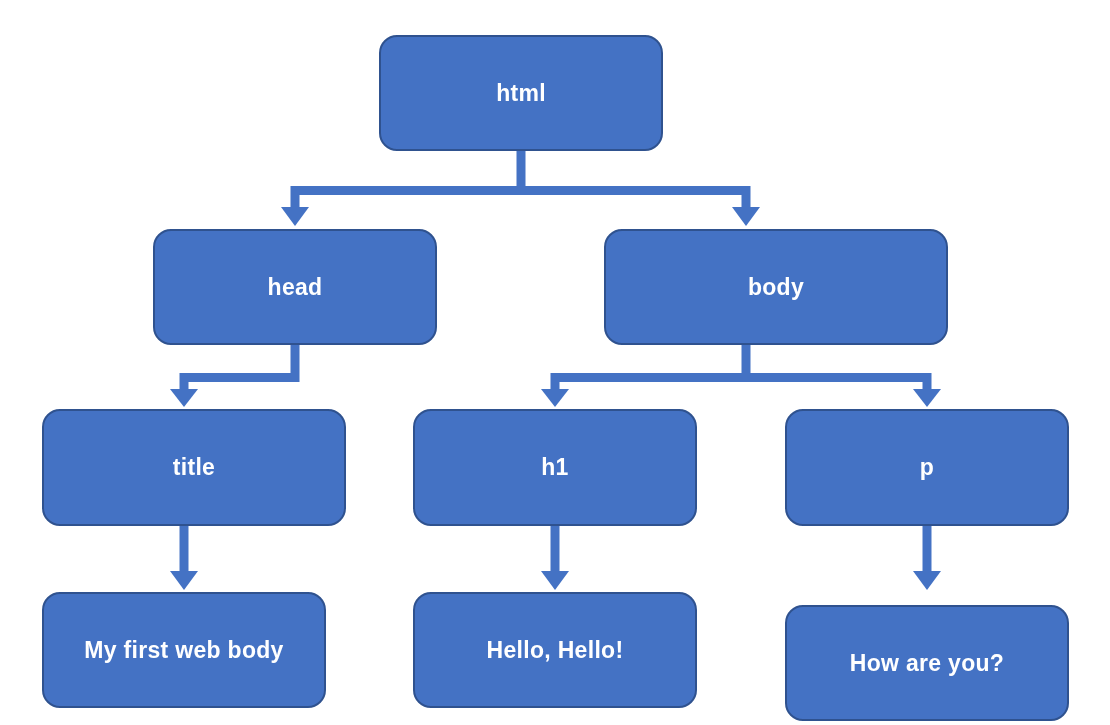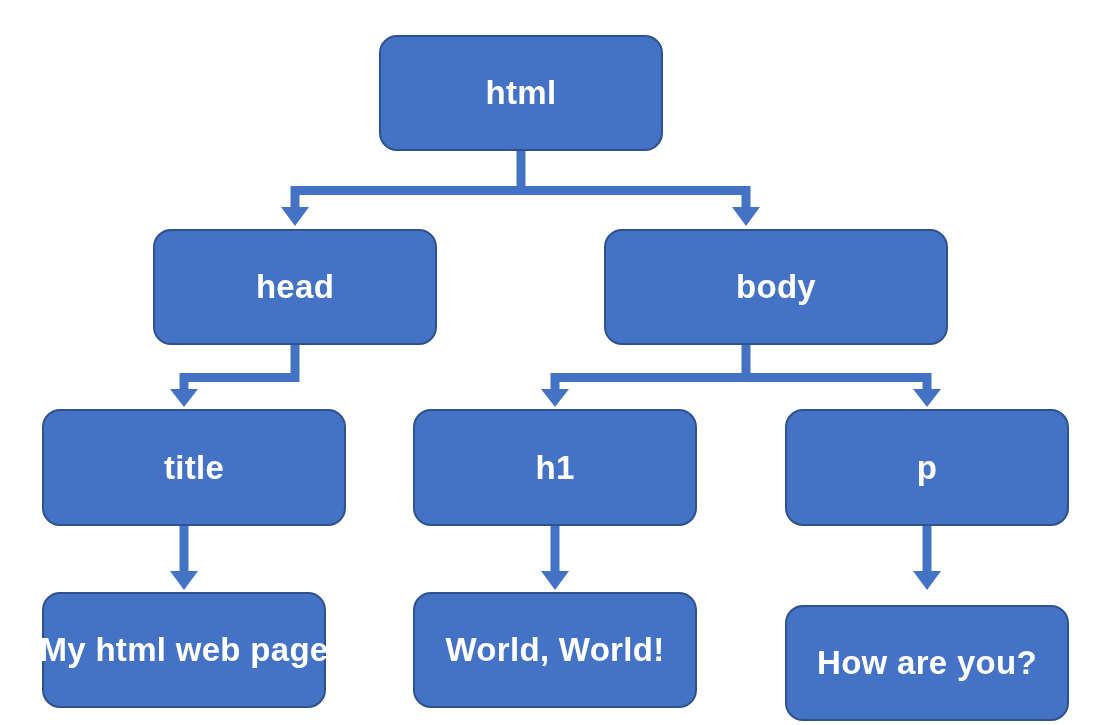--- a/index.html
+++ b/index.html
@@ -43,21 +43,21 @@
     background: var(--node-fill);
     border: 2px solid var(--node-border);
     border-radius: 18px;
     display: flex;
     align-items: center;
     justify-content: center;
     text-align: center;
   }
   .node-label {
     color: var(--label-text);
-    font-size: 33px;
+    font-size: 23px;
     font-weight: 700;
     letter-spacing: 0.3px;
     white-space: nowrap;
   }
 </style>
 </head>
 <body>
 
 <div class="canvas">
 
@@ -111,22 +111,22 @@
     <span class="node-label">title</span>
   </div>
   <div class="node" style="left:413px; top:409px; width:284px; height:117px">
     <span class="node-label">h1</span>
   </div>
   <div class="node" style="left:785px; top:409px; width:284px; height:117px">
     <span class="node-label">p</span>
   </div>
 
   <div class="node" style="left:42px; top:592px; width:284px; height:116px">
-    <span class="node-label">My html web page</span>
+    <span class="node-label">My first web body</span>
   </div>
   <div class="node" style="left:413px; top:592px; width:284px; height:116px">
-    <span class="node-label">World, World!</span>
+    <span class="node-label">Hello, Hello!</span>
   </div>
   <div class="node" style="left:785px; top:605px; width:284px; height:116px">
     <span class="node-label">How are you?</span>
   </div>
 
 </div>
 
 </body></html>

